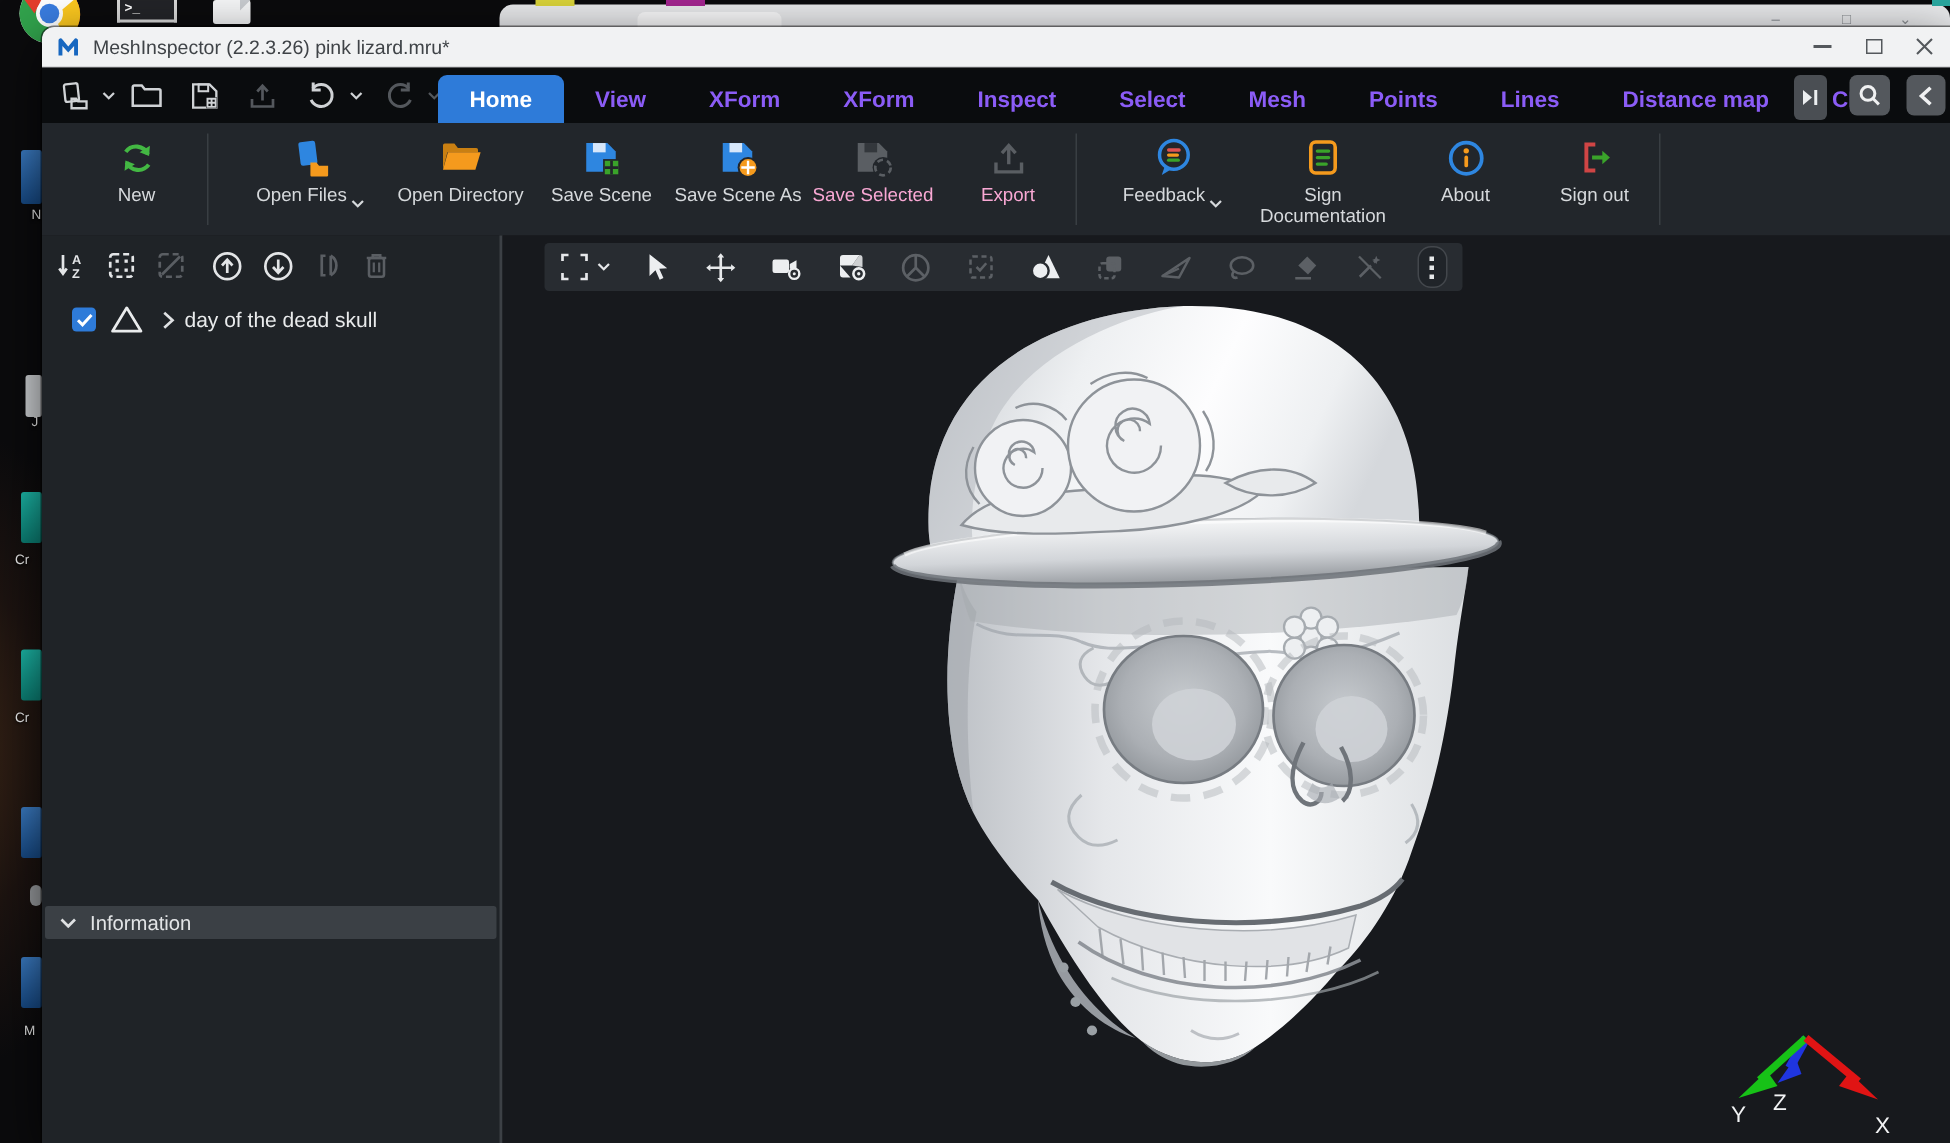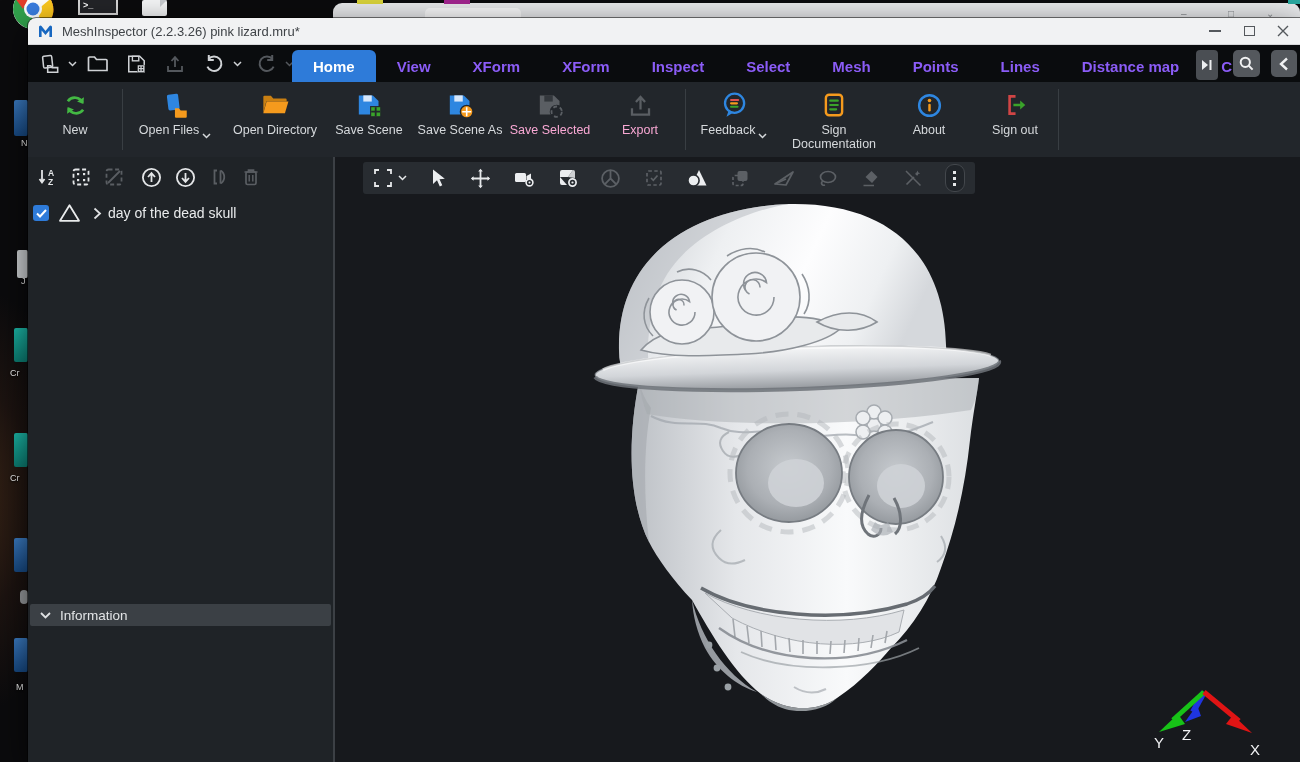--- a/index.html
+++ b/index.html
@@ -33,32 +33,32 @@
   .tabs { position:absolute; left:264px; bottom:0; display:flex; align-items:center; }
   .tab { height:32px; padding:0 21px; display:flex; align-items:center; font-size:15px; font-weight:600; color:#8b5cf6; white-space:nowrap; }
   .tab.active { background:#2e7bd9; border-radius:6px 6px 0 0; color:#fff; }
   .tbtn { position:absolute; display:flex; align-items:center; justify-content:center; border-radius:4px; }
   .tb-collapse { left:1168px; top:5px; width:22px; height:30px; background:#4a4e53; }
   .tb-search { left:1205px; top:5px; width:27px; height:27px; background:#54585d; border-radius:5px; }
   .tb-back { left:1243px; top:5px; width:26px; height:27px; background:#54585d; border-radius:5px; }
 
   .ribbon { height:75px; background:#22262b; display:flex; }
   .rdiv { width:1px; background:#393e43; margin:7px 0; }
-  .rgroup { display:flex; }
+  .rgroup { display:flex;margin-left:16px; }
   .rbtn { display:flex; flex-direction:column; align-items:center; }
   .ric { height:34px; margin-top:6px; display:flex; align-items:center; justify-content:center; }
   .rlab { margin-top:1px; font-size:12.5px; line-height:1.12; color:#d6d9dc; text-align:center; display:flex; align-items:flex-start; justify-content:center; }
   .rbtn.disabled .rlab { color:#f9a8d4; }
   .ddchev { margin-left:3px; margin-top:5px; }
 
   .content { position:absolute; top:139px; left:0; right:0; bottom:0; display:flex; }
   .panel { width:307px; background:#1f2327; border-right:2px solid #3c4045; position:relative; flex:none; }
   .ptools { display:flex; align-items:center; height:40px; padding-left:10px; gap:13px; }
   .pti { display:flex; align-items:center; justify-content:center; }
-  .treerow { display:flex; align-items:center; height:26px; margin-top:3px; padding-left:5px; }
+  .treerow { display:flex; align-items:center; height:26px; margin-top:3px; padding-left:20px; }
   .cbx { width:16px; height:16px; background:#2e7bd9; border-radius:3px; display:flex; align-items:center; justify-content:center; margin-right:9px; flex:none; }
   .tree-label { font-size:14px; color:#e9ebec; margin-left:6px; }
   .infobar { position:absolute; top:447px; left:2px; width:301px; height:22px; background:#3b4045; border-radius:2px; display:flex; align-items:center; color:#e2e4e6; font-size:13.5px; }
 
   .vp { flex:1; position:relative; background:#17191d; overflow:hidden; }
   .vptools { position:absolute; left:28px; top:5px; width:612px; height:32px; background:#282c31; border-radius:3px; display:flex; align-items:center; justify-content:space-between; padding:0 10px; }
   .vti { height:32px; display:flex; align-items:center; justify-content:center; }
   .morepill { width:20px; height:28px; border:1px solid #43474c; border-radius:9px; background:#202429; display:flex; flex-direction:column; align-items:center; justify-content:center; gap:3px; }
   .morepill i { width:3px; height:3px; background:#e6e8ea; display:block; }
 

